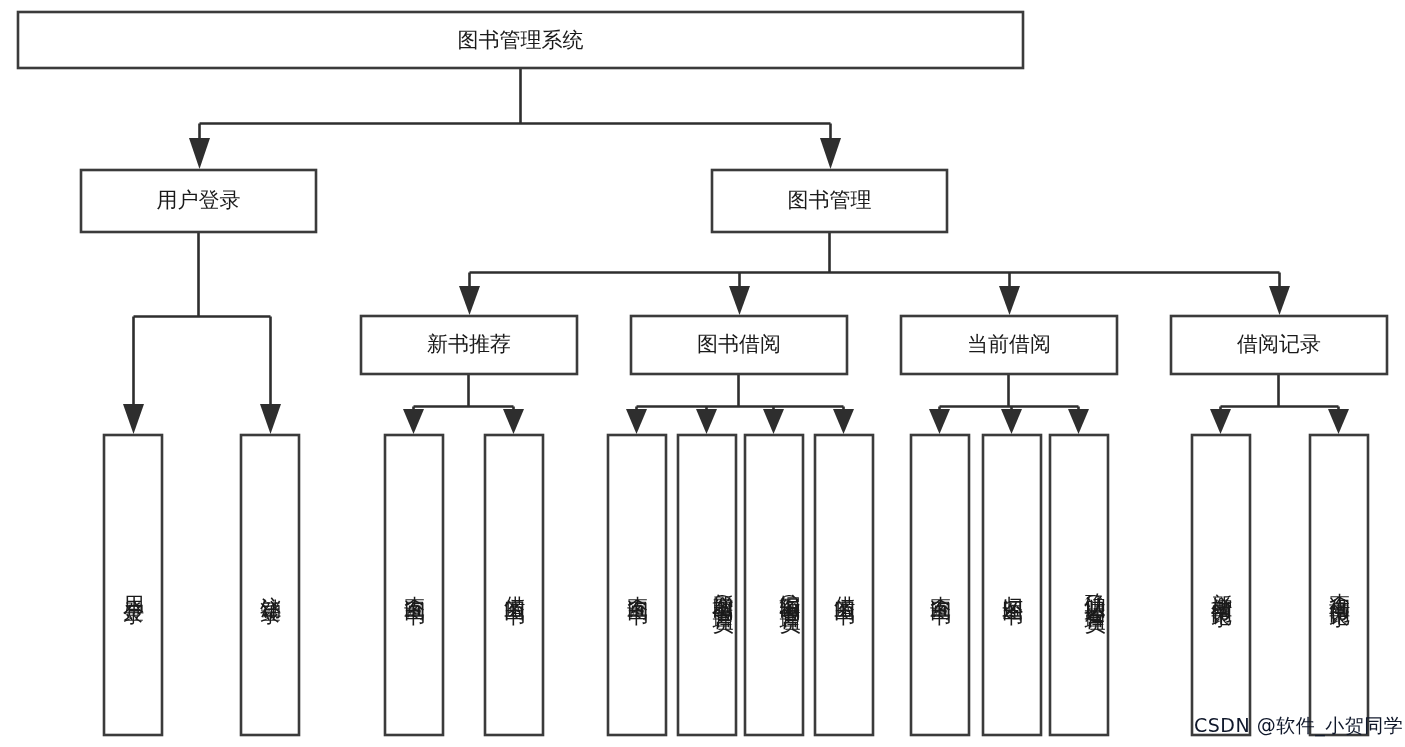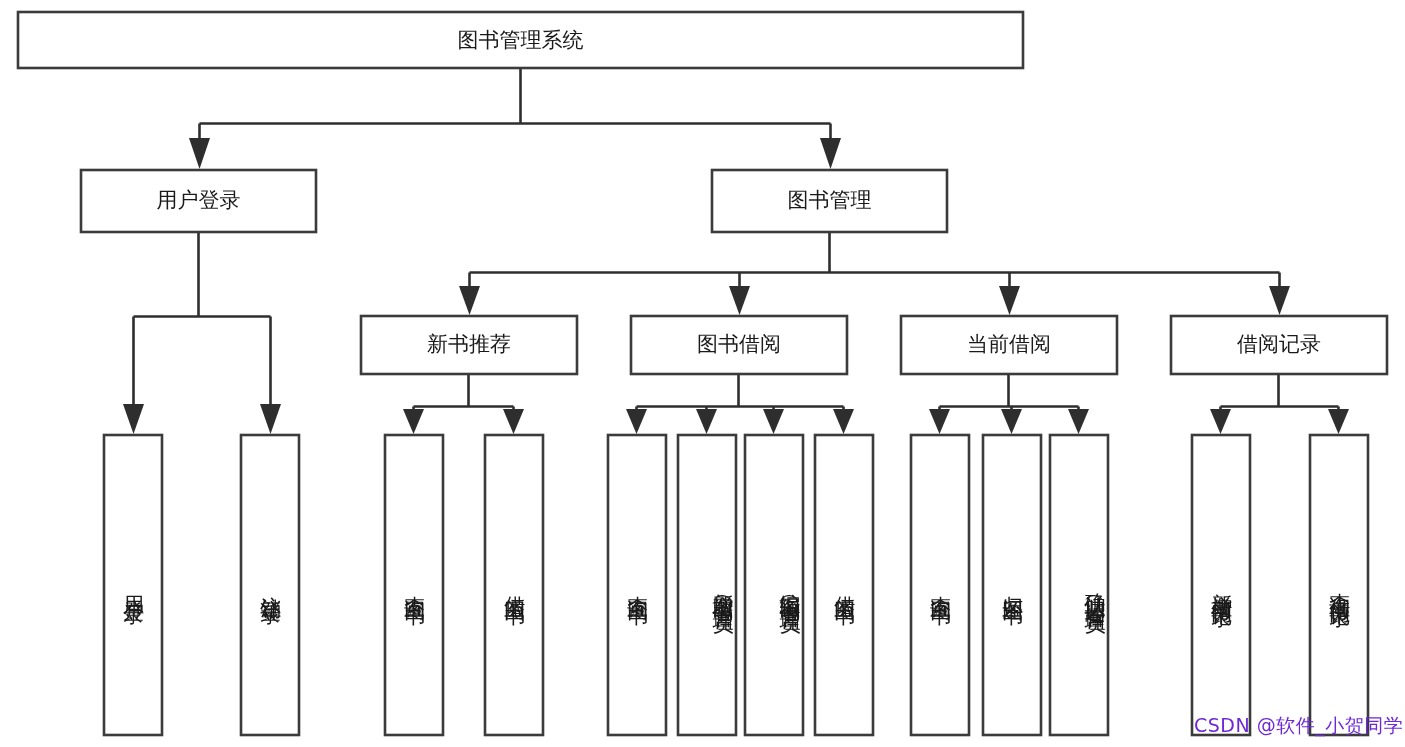--- a/index.html
+++ b/index.html
@@ -60,21 +60,21 @@
     align-items: center;
     justify-content: center;
     text-align: center;
     white-space: nowrap;
     pointer-events: none;
   }
   .watermark {
     position: absolute;
     font-family: "DejaVu Sans", "Liberation Sans", sans-serif;
     font-size: 19px;
-    color: #6d28d9;
+    color: #0f172a;
     white-space: nowrap;
     letter-spacing: 0.5px;
   }
 </style>
 </head>
 <body>
 
 <div id="diagram-root">
 
   <svg class="diagram" viewBox="0 0 1405 747">

